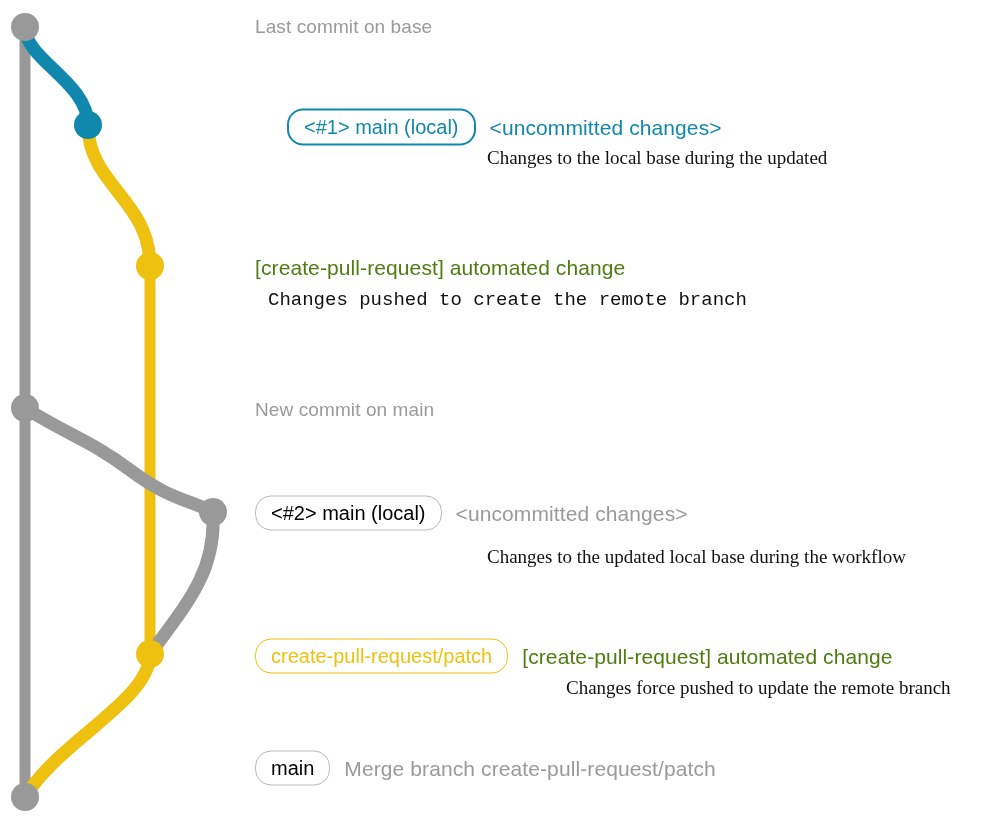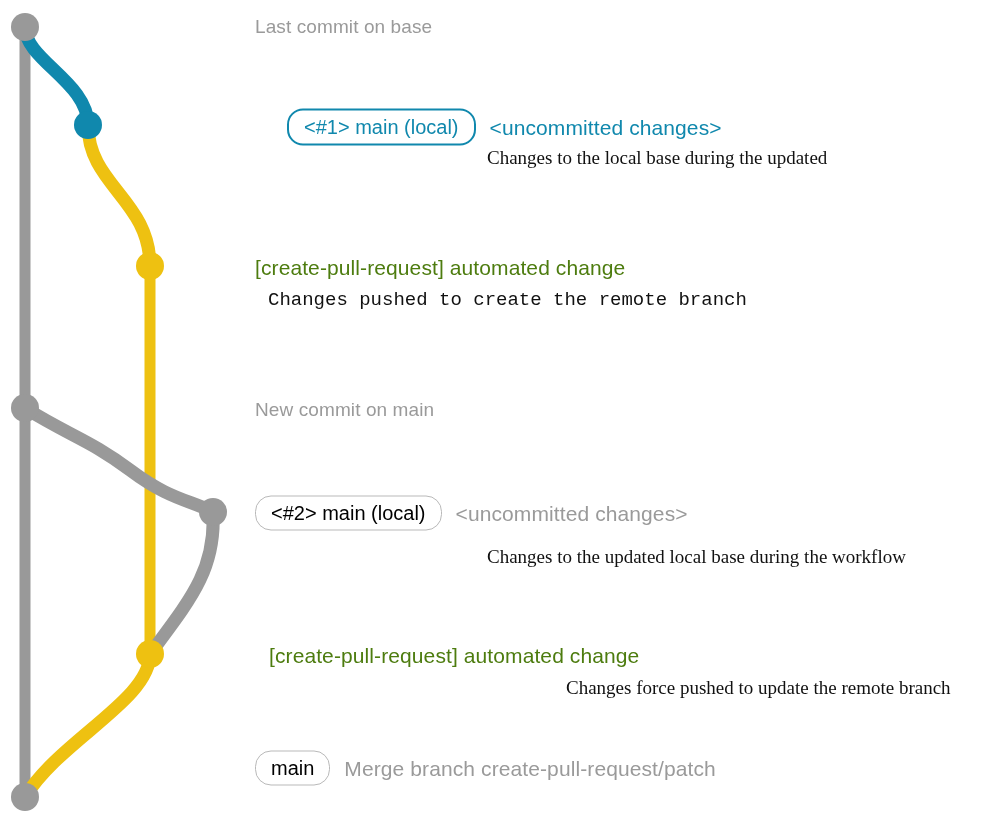--- a/index.html
+++ b/index.html
@@ -127,20 +127,21 @@
   <span class="plain-label subj-gray">New commit on main</span>
 </div>
 
 <div class="row" style="left:255px; top:513px; transform:translateY(-50%);">
   <span class="chip chip-gray thin">&lt;#2&gt; main (local)</span>
   <span class="subject subj-gray">&lt;uncommitted changes&gt;</span>
 </div>
 <div class="desc" style="left:487px; top:546px;">Changes to the updated local base during the workflow</div>
 
 <div class="row" style="left:255px; top:656px; transform:translateY(-50%);">
+  <span class="chip chip-yellow thin">create-pull-request/patch</span>
   <span class="subject subj-yellow">[create-pull-request] automated change</span>
 </div>
 <div class="desc" style="left:566px; top:677px;">Changes force pushed to update the remote branch</div>
 
 <div class="row" style="left:255px; top:768px; transform:translateY(-50%);">
   <span class="chip chip-gray thin">main</span>
   <span class="subject subj-gray">Merge branch create-pull-request/patch</span>
 </div>
 
 </body></html>

